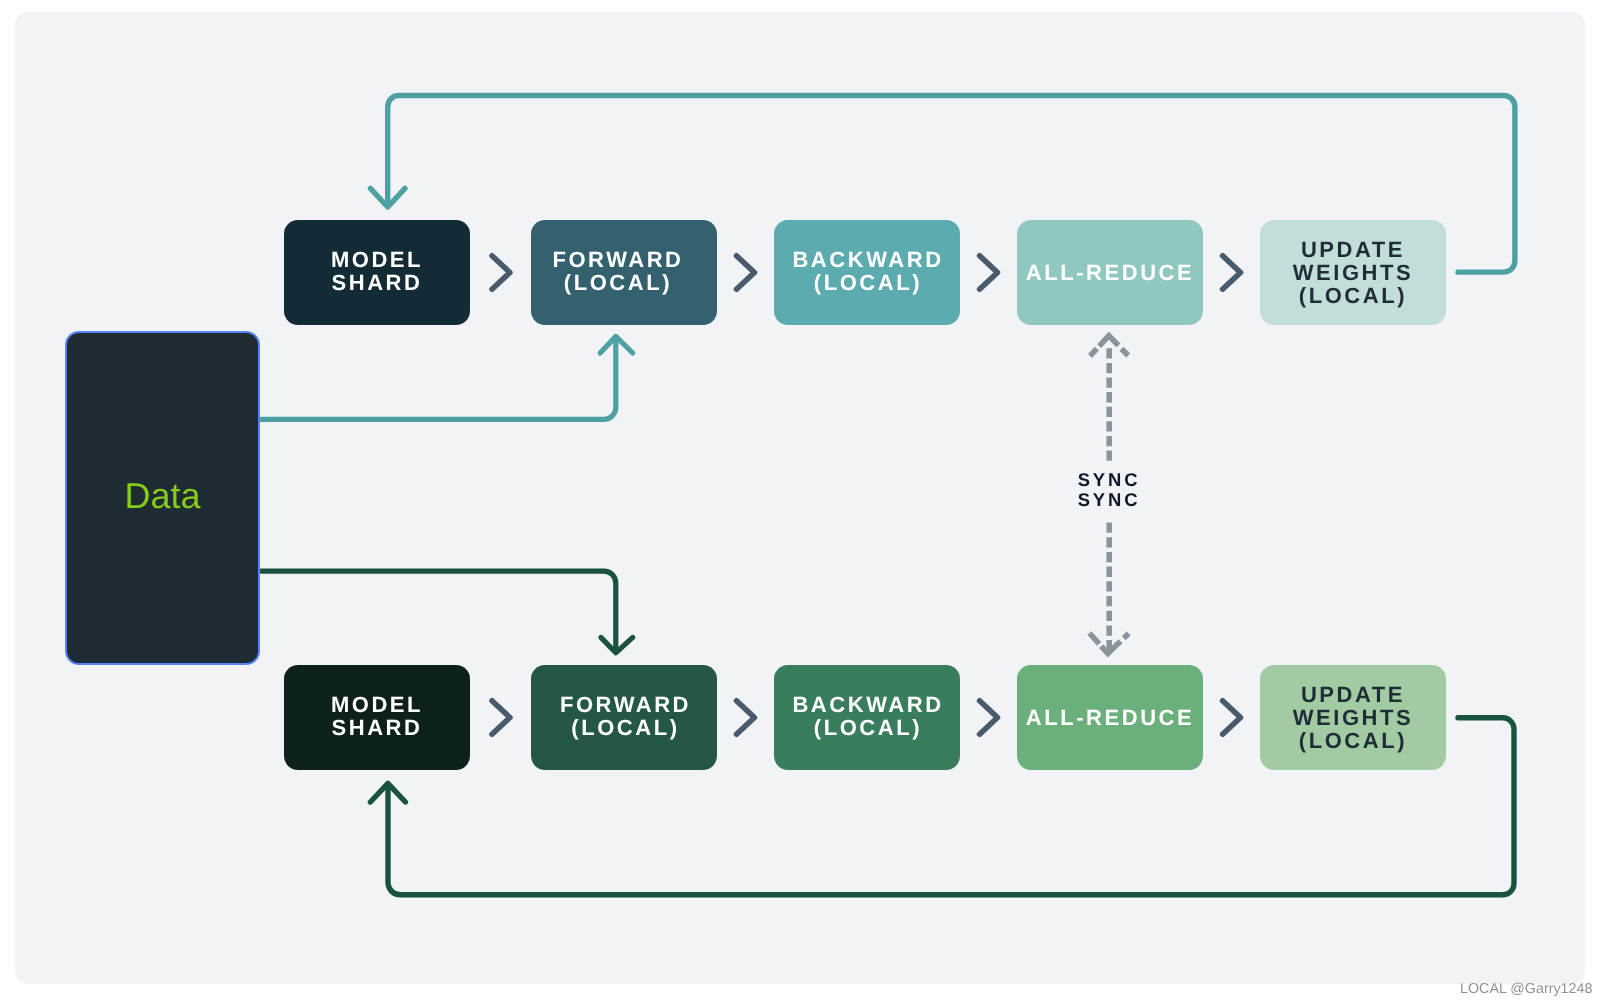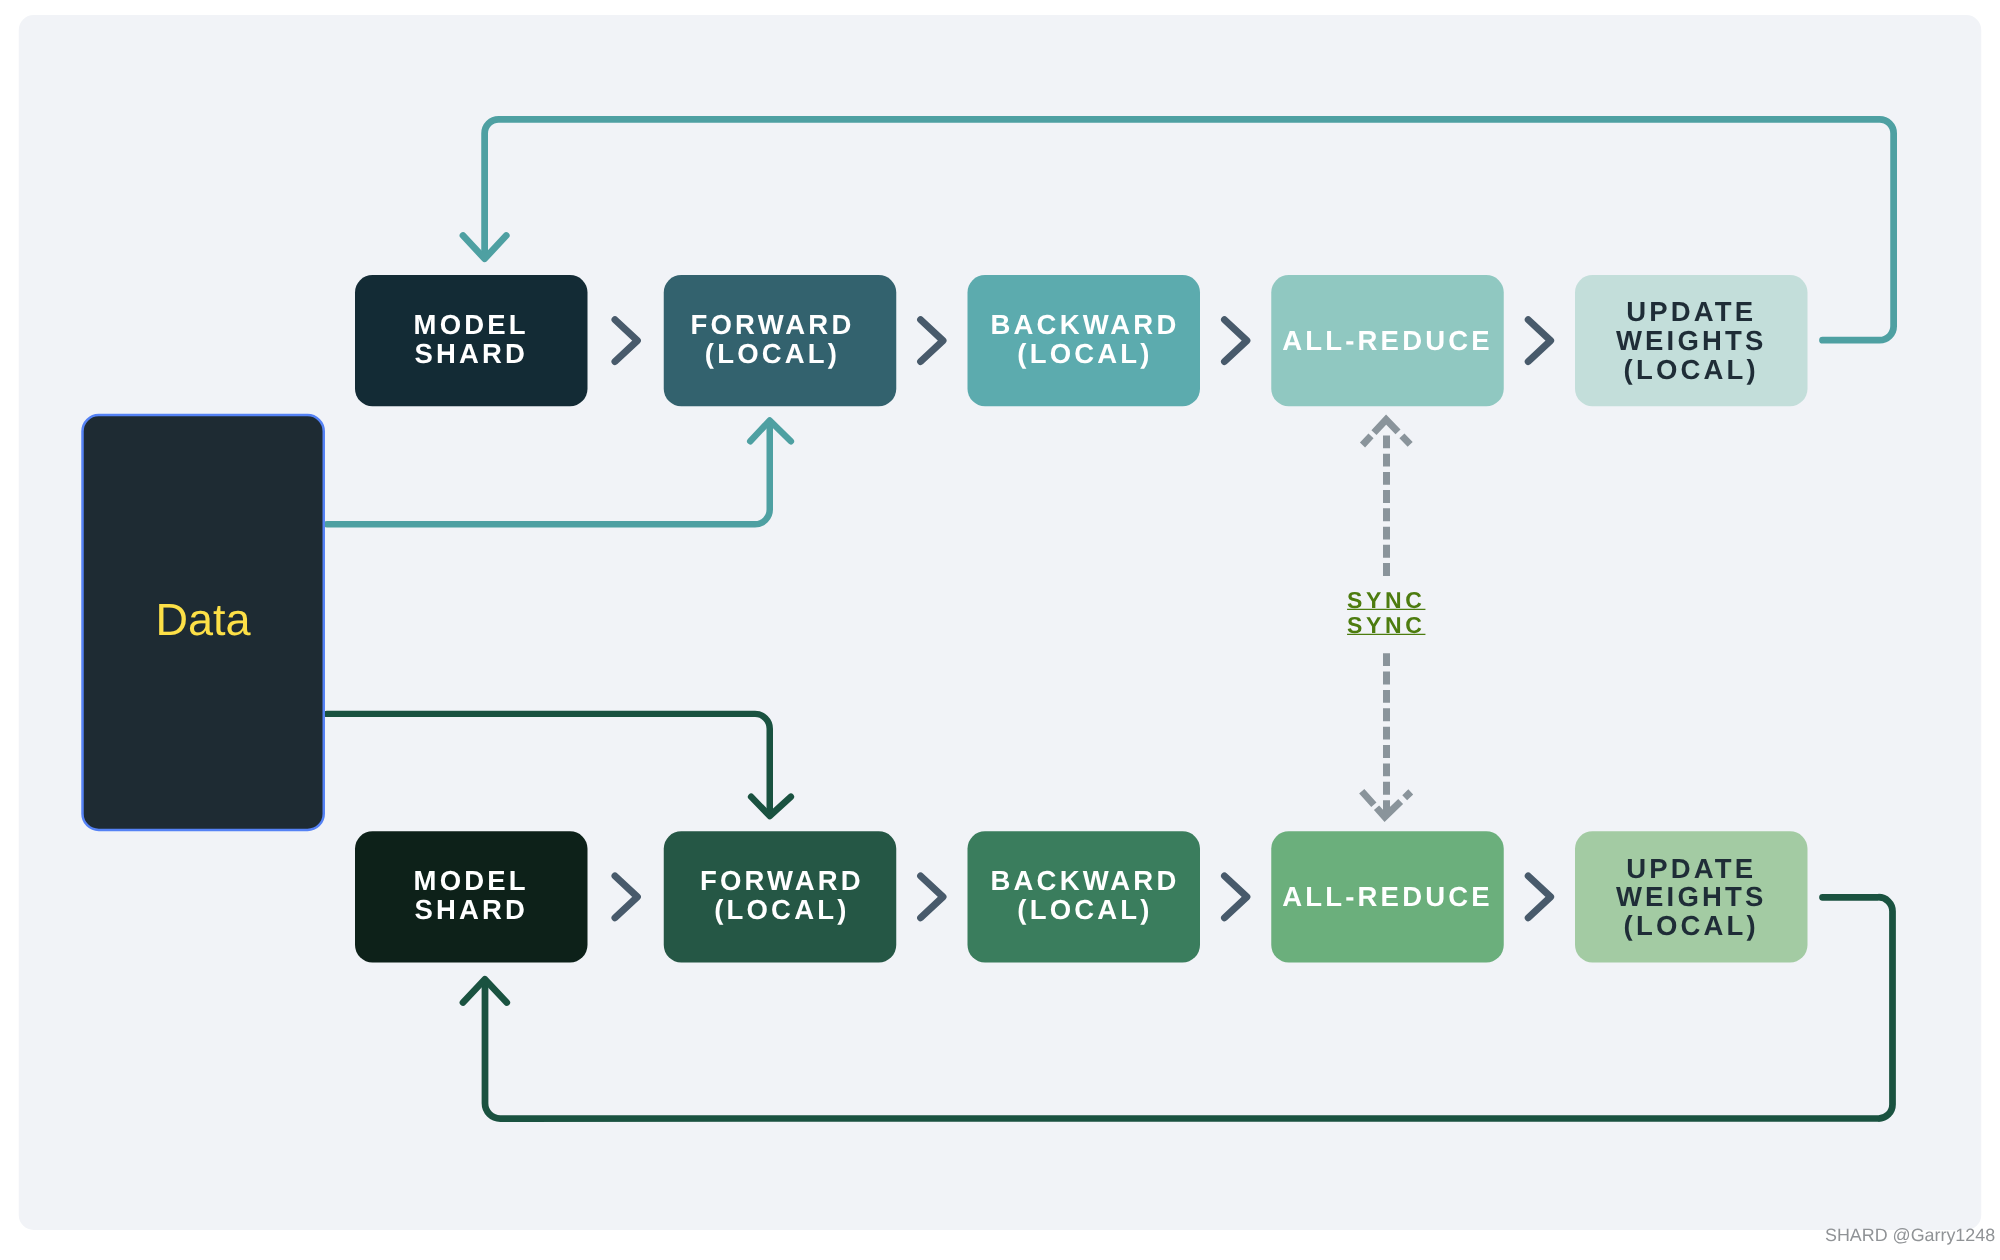--- a/index.html
+++ b/index.html
@@ -100,34 +100,34 @@
         </div>
       </div>
       <div class="node" style="left: 1260px; top: 665px; width: 186px; height: 105px; background: rgb(163, 203, 163);">
         <div class="lbl n3" style="color: rgb(31, 45, 55); left: 0px;">
           <div>UPDATE</div>
           <div>WEIGHTS</div>
           <div>(LOCAL)</div>
         </div>
       </div>
       <div class="node databox" style="left: 65px; top: 331px; width: 195px; height: 334px; background: rgb(30, 43, 51); border: 2.6px solid rgb(85, 130, 245); border-radius: 14px; box-sizing: border-box;">
-        <div class="datalbl" style="color: #fde047;">Data</div>
+        <div class="datalbl" style="color: #84cc16;">Data</div>
       </div>
     </div>
 
   <svg class="overlay" viewBox="0 0 1600 1008" id="chevlayer">
       <path fill="none" stroke="#485A6B" stroke-width="5.6" stroke-linecap="round" stroke-linejoin="round" d="M 492 255.8 L 509.9 272.5 L 492 289.2"></path>
       <path fill="none" stroke="#485A6B" stroke-width="5.6" stroke-linecap="round" stroke-linejoin="round" d="M 736.5 255.8 L 754.4 272.5 L 736.5 289.2"></path>
       <path fill="none" stroke="#485A6B" stroke-width="5.6" stroke-linecap="round" stroke-linejoin="round" d="M 979.6 255.8 L 997.5 272.5 L 979.6 289.2"></path>
       <path fill="none" stroke="#485A6B" stroke-width="5.6" stroke-linecap="round" stroke-linejoin="round" d="M 1222.6 255.8 L 1240.5 272.5 L 1222.6 289.2"></path>
       <path fill="none" stroke="#485A6B" stroke-width="5.6" stroke-linecap="round" stroke-linejoin="round" d="M 492 700.8 L 509.9 717.5 L 492 734.2"></path>
       <path fill="none" stroke="#485A6B" stroke-width="5.6" stroke-linecap="round" stroke-linejoin="round" d="M 736.5 700.8 L 754.4 717.5 L 736.5 734.2"></path>
       <path fill="none" stroke="#485A6B" stroke-width="5.6" stroke-linecap="round" stroke-linejoin="round" d="M 979.6 700.8 L 997.5 717.5 L 979.6 734.2"></path>
       <path fill="none" stroke="#485A6B" stroke-width="5.6" stroke-linecap="round" stroke-linejoin="round" d="M 1222.6 700.8 L 1240.5 717.5 L 1222.6 734.2"></path>
     </svg>
 
-  <div id="synclabel" style="color: #4d7c0f; text-decoration: underline;">
+  <div id="synclabel" style="color: #0f172a;">
       <div>SYNC</div>
       <div>SYNC</div>
     </div>
 
-  <div id="wm" style="color: rgb(144, 147, 150);">SHARD @Garry1248</div>
+  <div id="wm" style="color: rgb(144, 147, 150);">LOCAL @Garry1248</div>
 </div>
 
 </body></html>

